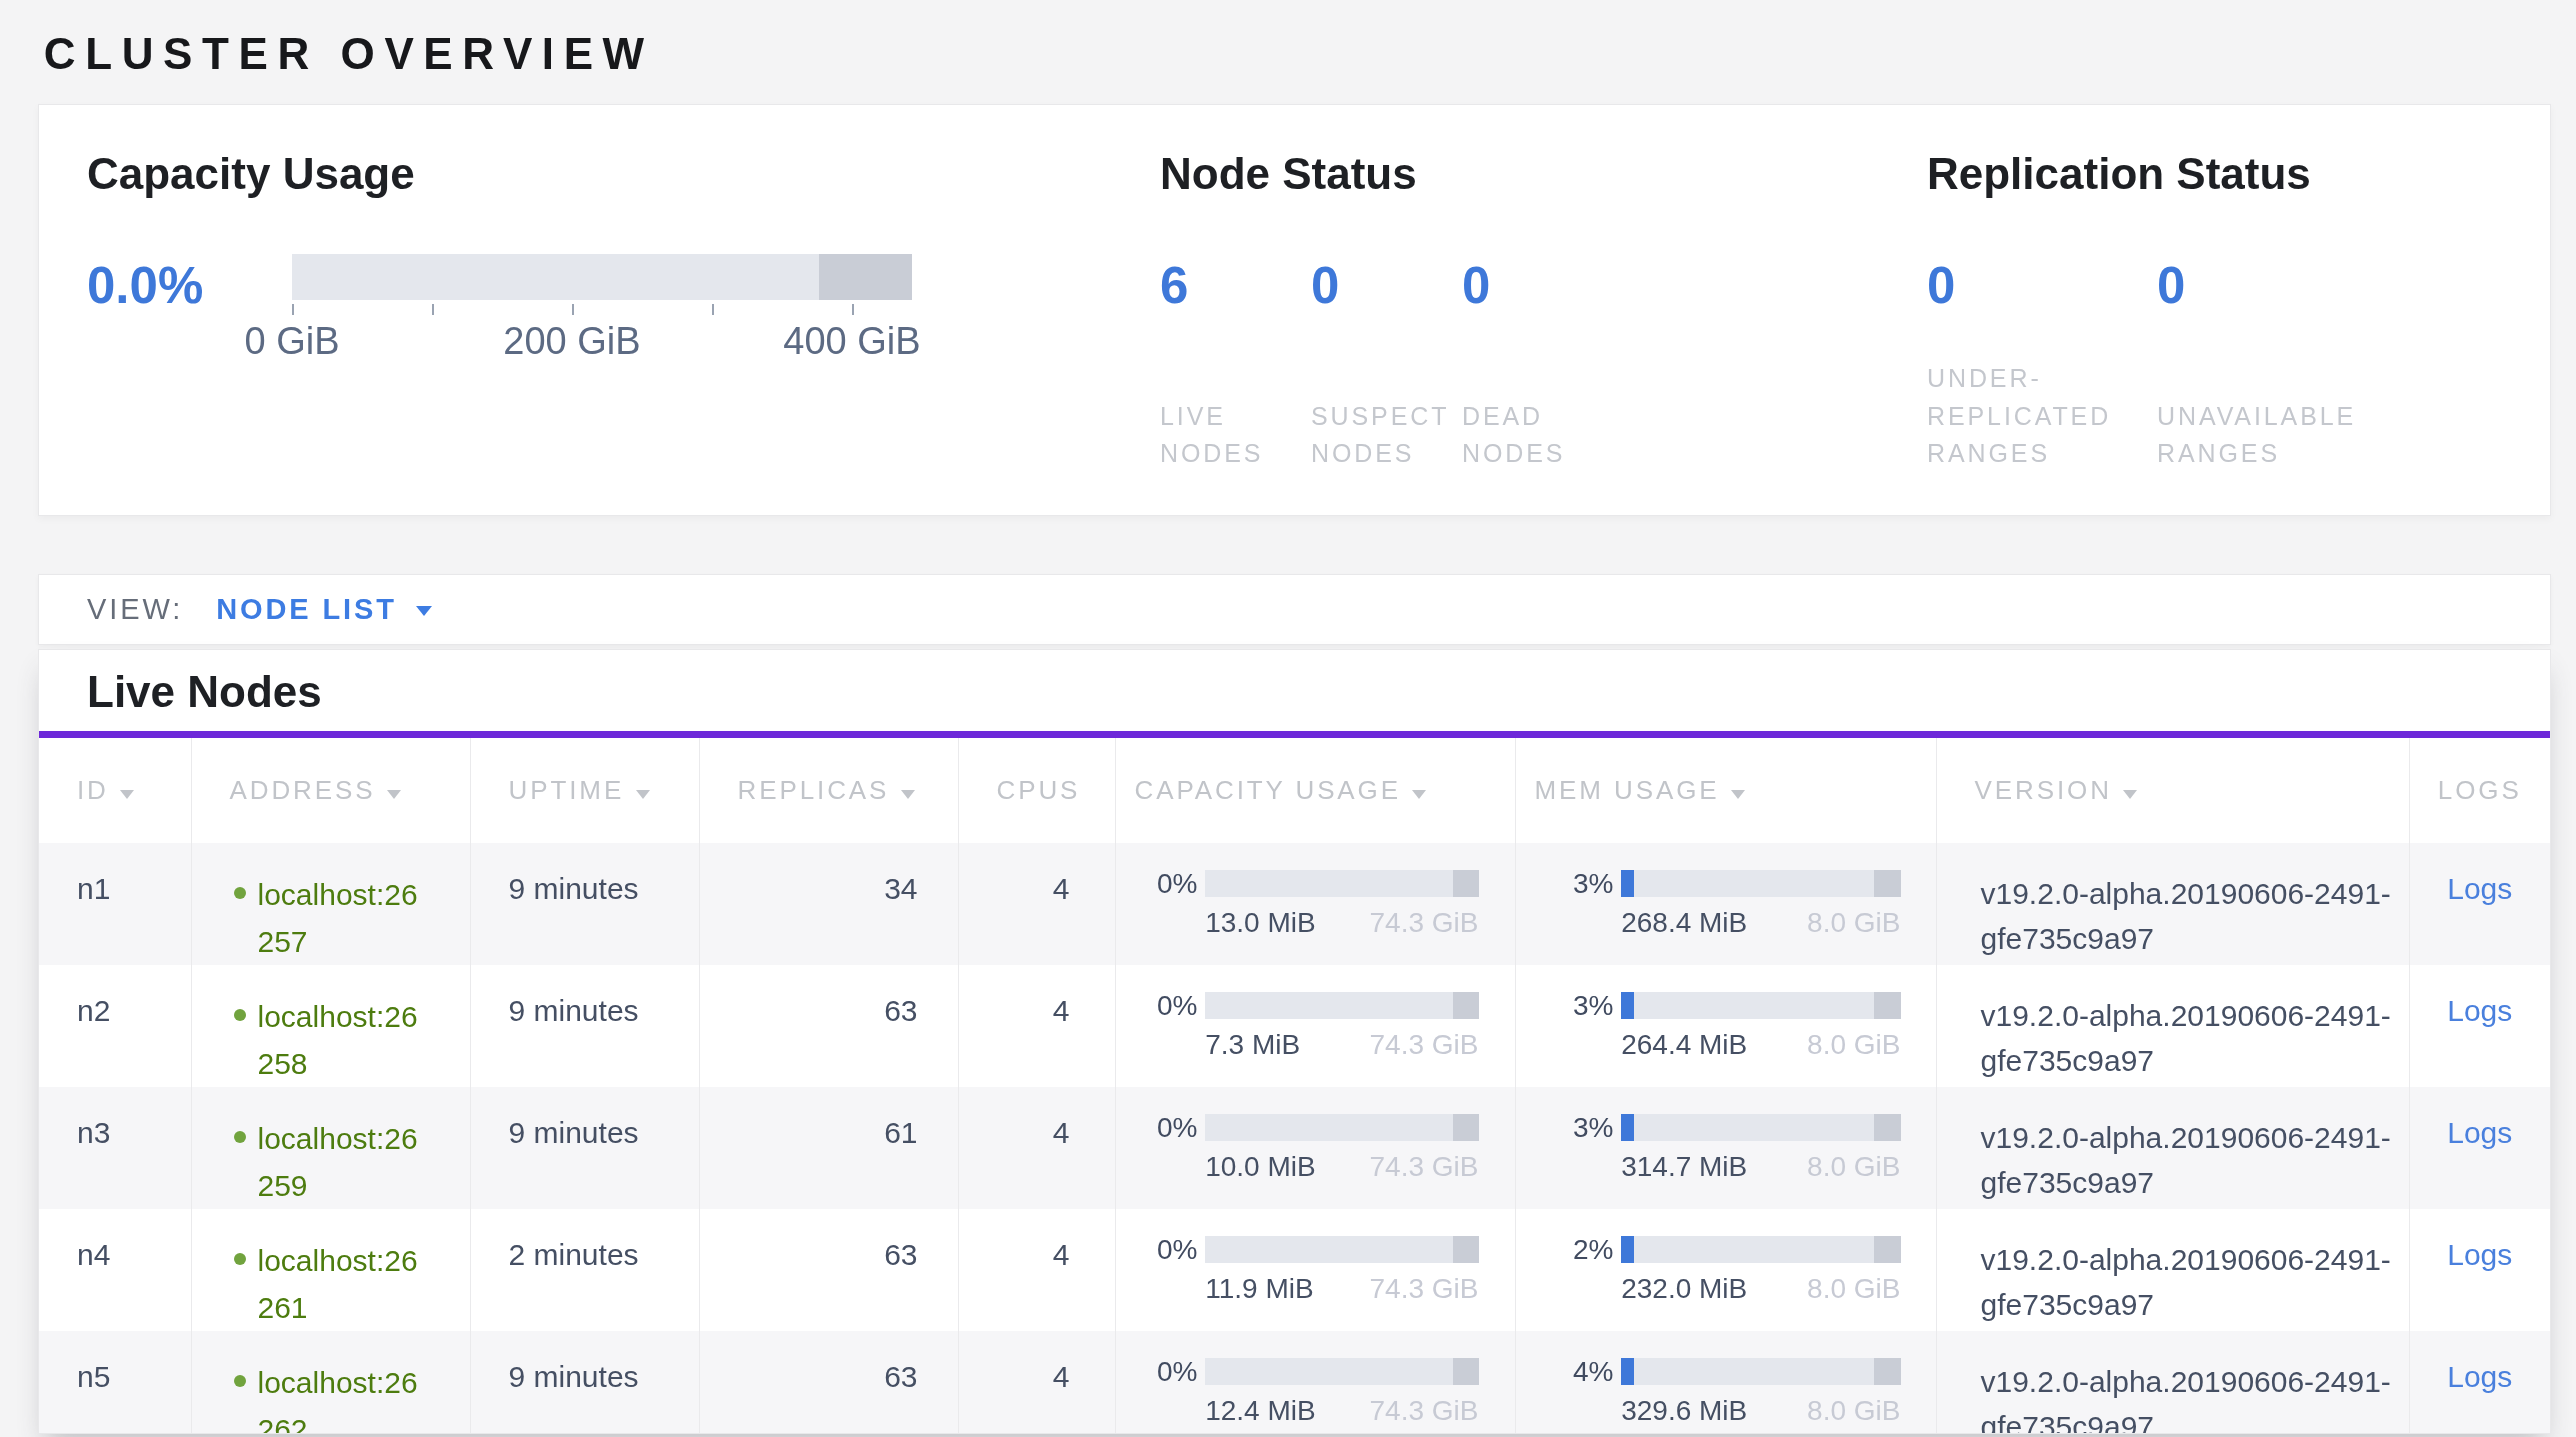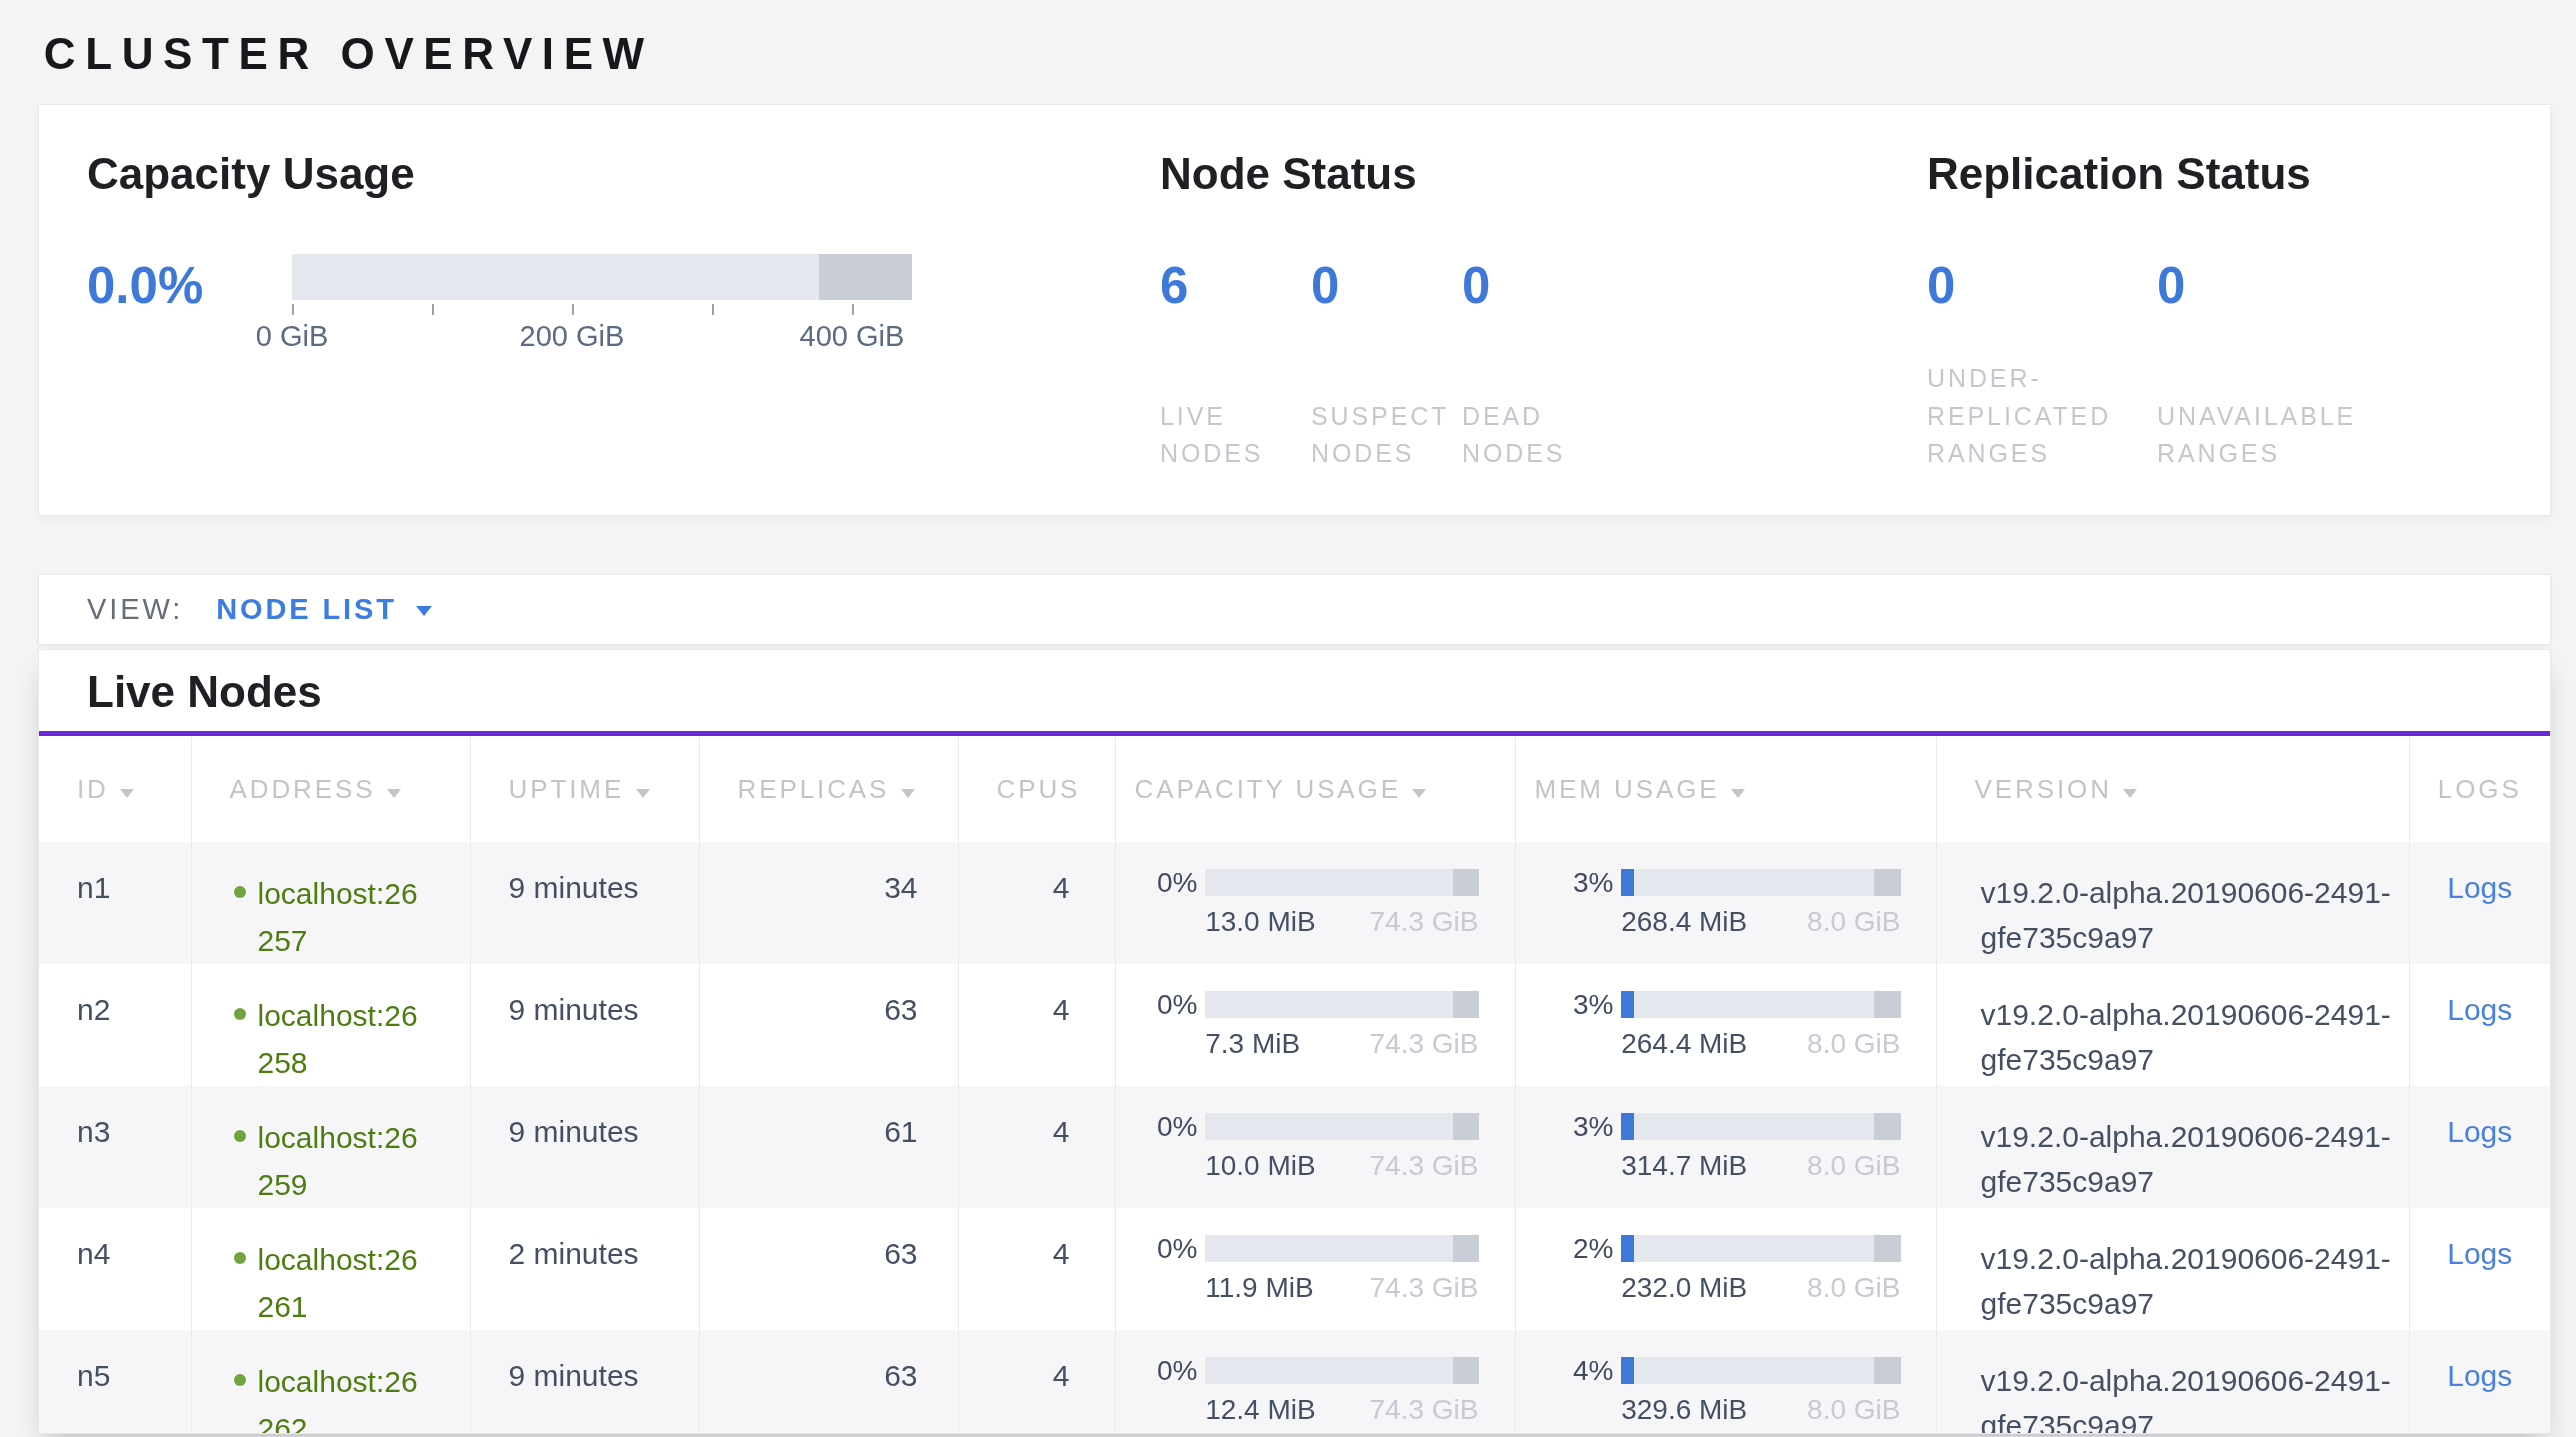--- a/index.html
+++ b/index.html
@@ -49,21 +49,21 @@
   
   .cap-flex { position: relative; height: 105px; }
   .bar-area { position: absolute; left: 205px; top: -5.7px; width: 620px; }
   .ov-bar { position: relative; height: 46px; background: #e4e7ed; overflow: hidden; }
   .ov-bar-dark { position: absolute; right: 0; top: 0; bottom: 0; width: 15%; background: #c9cdd6; }
   .ticks { position: relative; height: 14.4px; margin-top: 1.9px; }
   .tick { position: absolute; top: 1.9px; width: 1.9px; height: 11.5px; background: #9aa3b2; }
   .axis-labels { position: relative; height: 35px; margin-top: 3.8px; }
   .axis-label {
     position: absolute; transform: translateX(-50%);
-    font-size: 29px; color: #5c6a83; white-space: nowrap;
+    font-size: 38px; color: #5c6a83; white-space: nowrap;
   }
   .metrics { display: flex; gap: 92px; }
   .metric { display: flex; align-items: flex-end; }
   .metric-label {
     width: 165px; font-size: 25px; letter-spacing: 2.9px; line-height: 1.55;
     color: #c4c7cd; font-weight: 500;
   }
   .metric-value {
     font-size: 42px; font-weight: 500; color: #3e78d9;
     margin-left: 13.4px; margin-bottom: -1.9px; white-space: nowrap;
@@ -103,21 +103,21 @@
     border-top: 10.5px solid #3d7ce2;
   }
 
   
   .table-card {
     margin-top: 3.8px; height: 785px; overflow: hidden; position: relative;
     box-shadow: 0 15.3px 27px -7.7px rgba(60,60,70,0.30);
   }
   .table-card h2 { margin: 17px 0 0 48px; line-height: 50px; }
   table { border-collapse: collapse; table-layout: fixed; width: 2511px; margin-top: 14.4px; }
-  thead tr { border-top: 5px solid #6d28d9; }
+  thead tr { border-top: 7px solid #6d28d9; }
   th, td { border-left: 1px solid #eaeaec; }
   th:first-child, td:first-child { border-left: none; }
   th {
     height: 109px; text-align: left; padding-left: 38px;
     font-size: 26px; font-weight: 500; letter-spacing: 2.9px; color: #c1c4c9;
     white-space: nowrap;
   }
   th.h-cap { padding-left: 19px; }
   th.h-logs { text-align: center; padding-left: 0; }
   .sort-caret {

